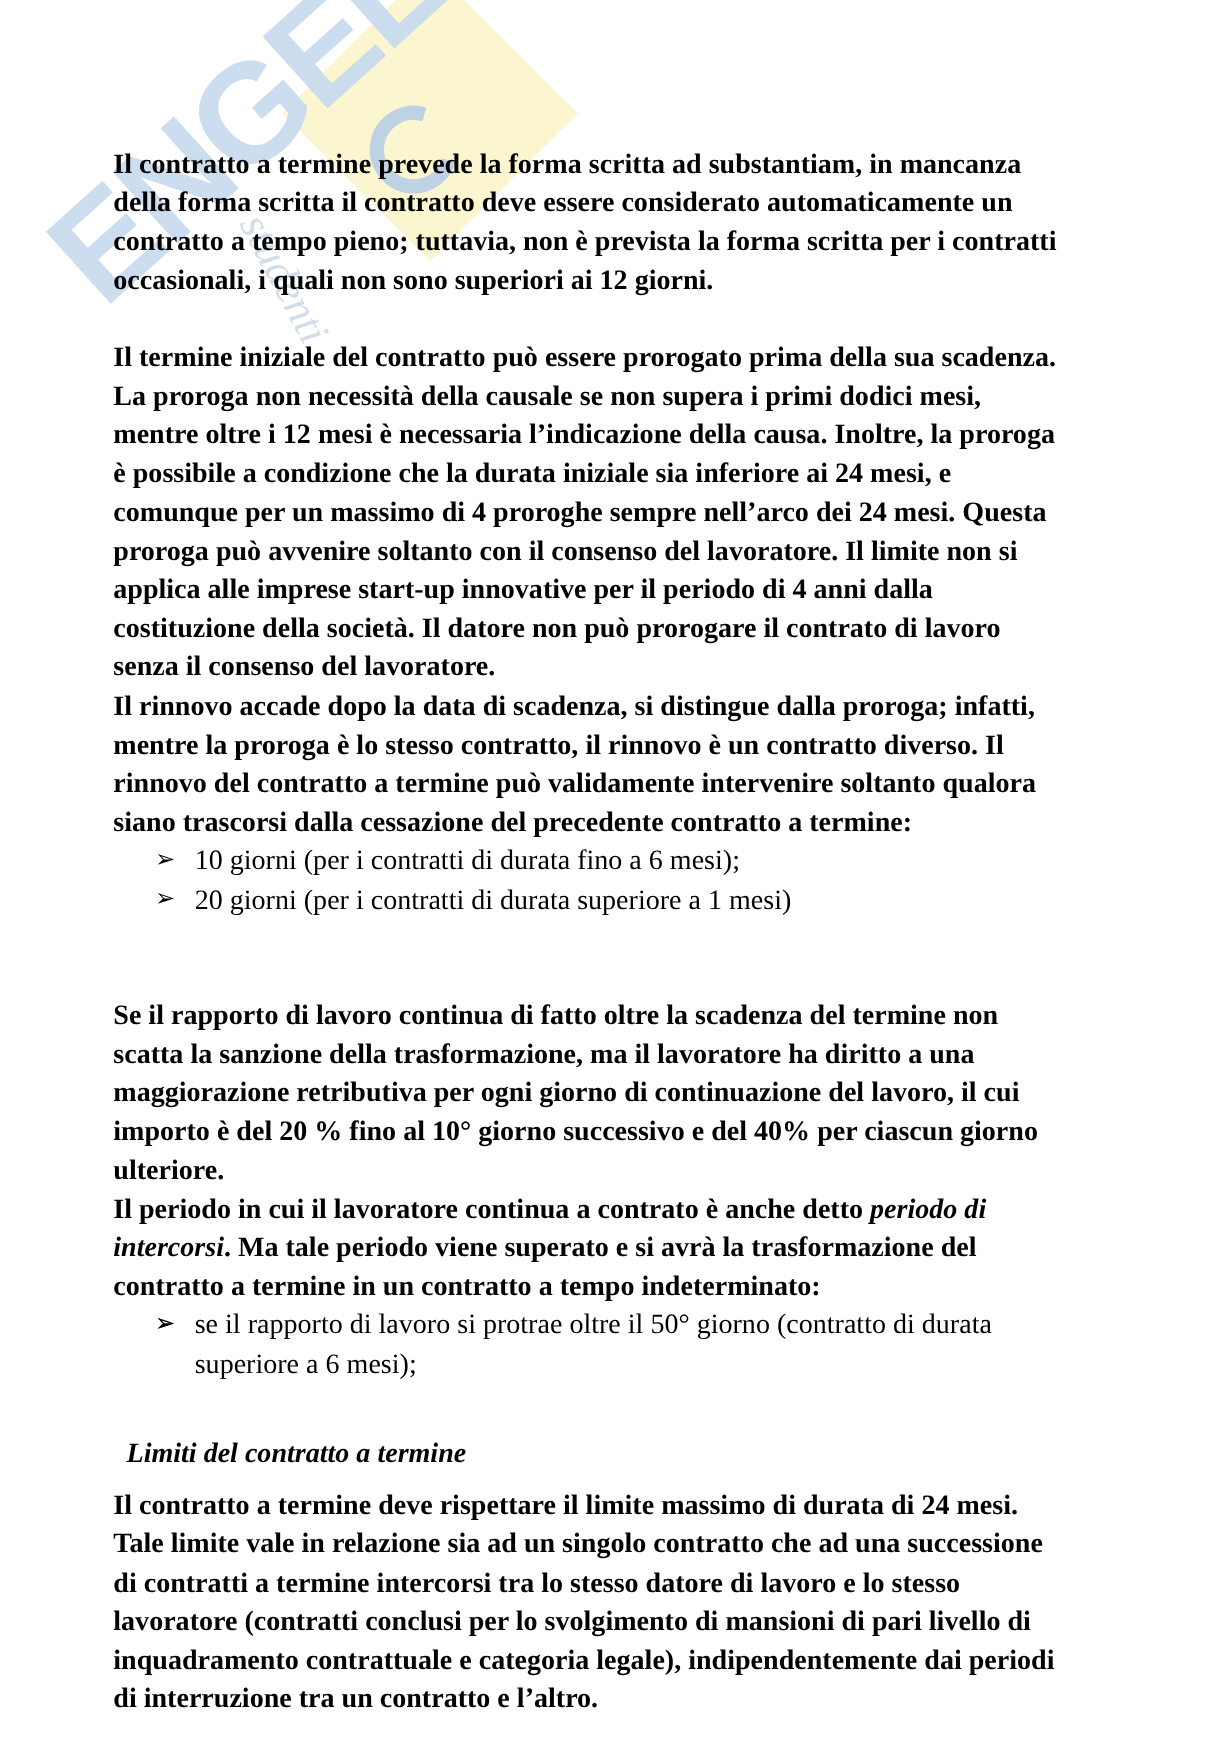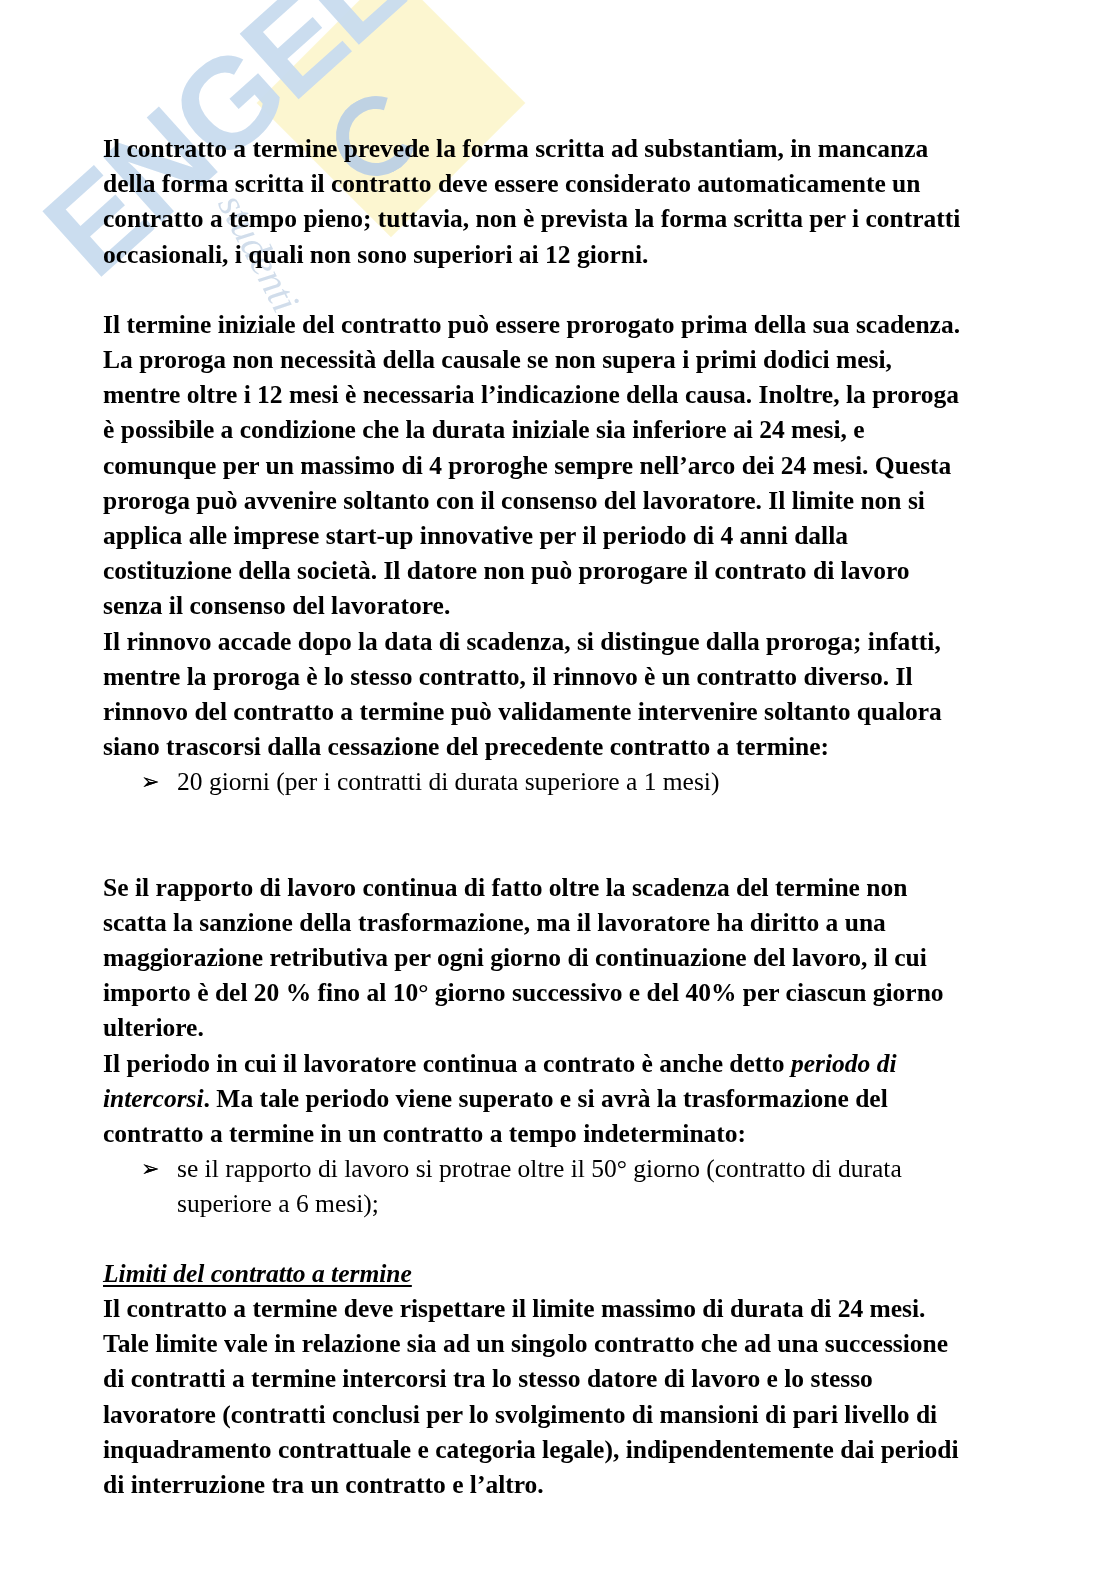--- a/index.html
+++ b/index.html
@@ -118,26 +118,25 @@
   ul.arrow-list > li .marker {
     position: absolute;
     left: 0;
     top: 0;
     font-family: "DejaVu Sans", sans-serif;
     font-size: 22px;
     line-height: 35.2px;
   }
 
   h2.section-heading {
-    margin: 0;
+    margin: 12px;
     font-size: 25.5px;
     line-height: 35.2px;
     font-weight: 700;
     font-style: italic;
-    text-decoration: underline;
     text-underline-offset: 3px;
   }
 
   .it { font-style: italic; }
 </style>
 </head>
 <body>
 
 <div class="page">
 
@@ -154,20 +153,21 @@
 
     <div class="gap-lg"></div>
 
     <p class="para">Il termine iniziale del contratto può essere prorogato prima della sua scadenza. La proroga non necessità della causale se non supera i primi dodici mesi, mentre oltre i 12 mesi è necessaria l’indicazione della causa. Inoltre, la proroga è possibile a condizione che la durata iniziale sia inferiore ai 24 mesi, e comunque per un massimo di 4 proroghe sempre nell’arco dei 24 mesi. Questa proroga può avvenire soltanto con il consenso del lavoratore. Il limite non si applica alle imprese start-up innovative per il periodo di 4 anni dalla costituzione della società. Il datore non può prorogare il contrato di lavoro senza il consenso del lavoratore.</p>
 
     <p class="para">Il rinnovo accade dopo la data di scadenza, si distingue dalla proroga; infatti, mentre la proroga è lo stesso contratto, il rinnovo è un contratto diverso. Il rinnovo del contratto a termine può validamente intervenire soltanto qualora siano trascorsi dalla cessazione del precedente contratto a termine:</p>
 
     <ul class="arrow-list">
       <li>
         <span class="marker">➢</span>
+        <span>10 giorni (per i contratti di durata fino a 6 mesi);</span>
       </li>
       <li>
         <span class="marker">➢</span>
         <span>20 giorni (per i contratti di durata superiore a 1 mesi)</span>
       </li>
     </ul>
 
     <div class="gap-lg"></div>
 
 

